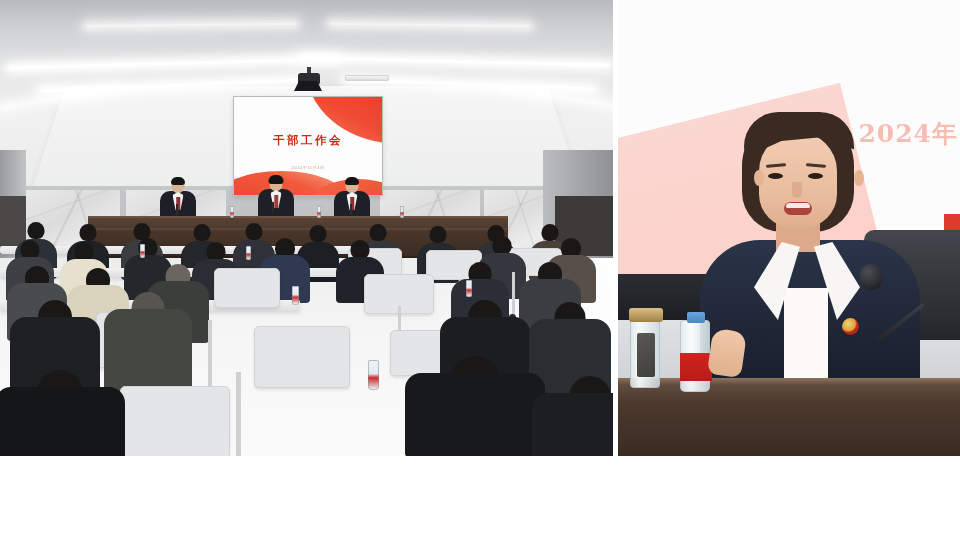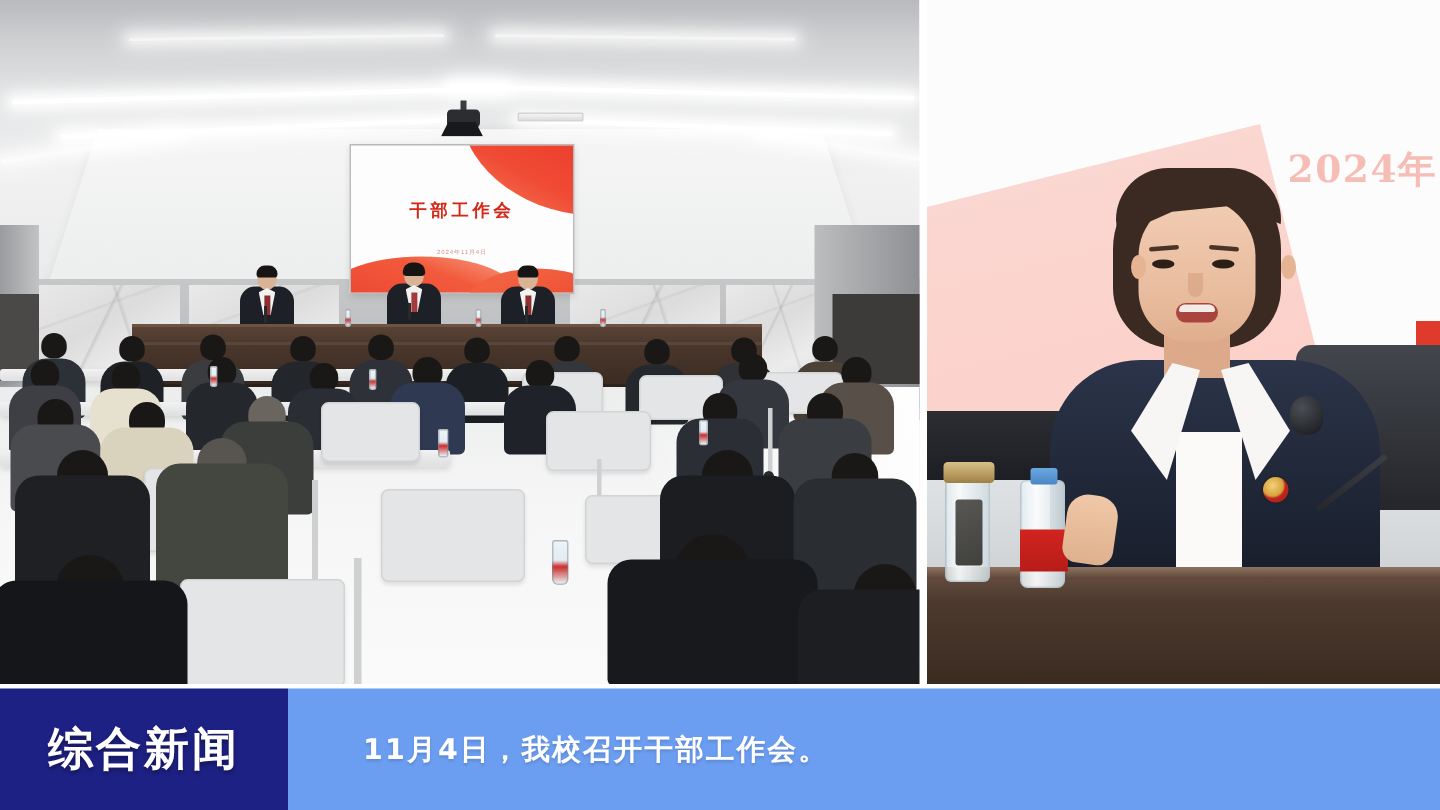--- a/index.html
+++ b/index.html
@@ -220,21 +220,21 @@
   }
   .backdrop-pink2 {
     position:absolute; left:-60px; top:250px; width: 200px; height: 120px;
     background:#fbd3cc; transform: rotate(-6deg);
   }
   .red-stripe-r {
     position:absolute; right:0; top:214px; width: 16px; height: 60px;
     background:#e03a2c;
   }
   .backdrop-year {
-    position:absolute; right: 2px; top: 96px;
+    position:absolute; right: 2px; top: 117px;
     color:#f6bdb5; font-size: 25px; font-weight:700; letter-spacing: 1px;
     font-family:"DejaVu Serif","Liberation Serif",serif;
     white-space:nowrap;
   }
   .dark-band {
     position:absolute; left:0; top:274px; width:100%; height:52px;
     background: linear-gradient(180deg,#2b2d33 0%, #1b1d22 100%);
   }
   .dark-band-r {
     position:absolute; right:0; top:250px; width:120px; height:80px;
@@ -676,22 +676,14 @@
           <div class="label"></div>
           <div class="cap"></div>
         </div>
         <div class="hand"></div>
 
       </div>
     </div>
   </div>
 
   <div class="caption-gap"></div>
-  <div class="caption-bar">
-    <div class="caption-badge">
-      <span class="caption-badge-text">综合新闻</span>
-    </div>
-    <div class="caption-body">
-      <span class="caption-text">11月4日，我校召开干部工作会。</span>
-    </div>
-  </div>
 
 </div>
 
 </body></html>

